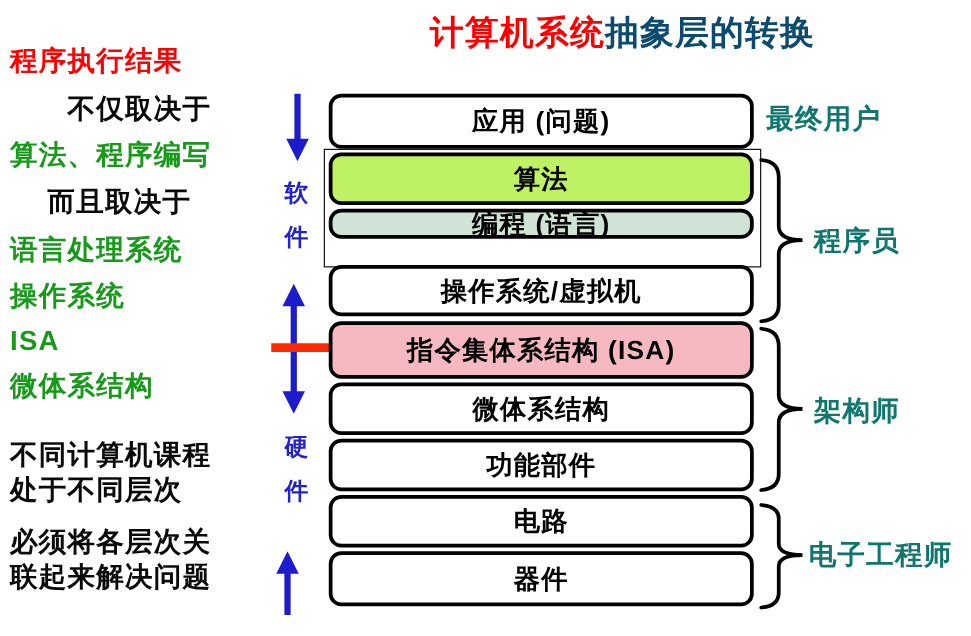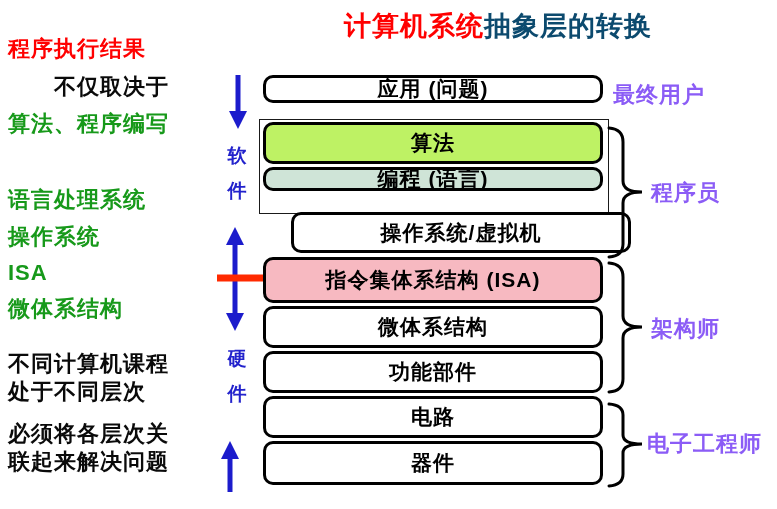--- a/index.html
+++ b/index.html
@@ -26,53 +26,54 @@
   #sw-label{top:138px;}
   #hw-label{top:341px;}
   #mid-arrows{position:absolute;left:200px;top:60px;}
   
   .layer{
     position:absolute;left:263px;width:340px;box-sizing:border-box;
     border:3px solid #000;border-radius:10px;background:#fff;
     display:flex;align-items:center;justify-content:center;
     font-size:21px;font-weight:bold;color:#000;letter-spacing:1px;white-space:nowrap;
   }
-  .l0{top:75px;height:28px;text-align:right;}
+  .l0{top:75px;height:44px;text-align:right;}
   .l1{top:122px;height:42px;background:#bef264;}
   .l2{top:167px;height:24px;background:#cfe4d7;}
-  .l3{top:212px;height:41px;margin-left:28px;}
+  .l3{top:212px;height:41px;}
   .l4{top:257px;height:46px;background:#f7b9c1;}
   .l5{top:306px;height:42px;}
   .l6{top:351px;height:42px;font-family:Liberation Serif, serif;}
   .l7{top:396px;height:42px;}
   .l8{top:441px;height:44px;}
   #green-outline{
     position:absolute;left:259px;top:119px;width:348px;height:93px;
     border:1.5px solid #1a1a1a;background:transparent;pointer-events:none;
   }
   
-  .role{position:absolute;font-size:22px;font-weight:bold;color:#8b5cf6;white-space:nowrap;letter-spacing:1px;}
+  .role{position:absolute;font-size:22px;font-weight:bold;color:#0f766e;white-space:nowrap;letter-spacing:1px;}
   .r0{left:613px;top:80px;}
   .r1{left:651px;top:178px;}
   .r2{left:651px;top:314px;font-family:Liberation Serif, serif;}
   .r3{left:647px;top:429px;}
   #braces{position:absolute;left:600px;top:120px;}
 </style>
 </head>
 <body>
 
 <div id="stage">
 
   <div class="title">
     <span class="hl">计算机系统</span><span class="rest">抽象层的转换</span>
   </div>
 
   <div class="note n1 c-red">程序执行结果</div>
   <div class="note n2 c-black">不仅取决于</div>
   <div class="note n3 c-green">算法、程序编写</div>
+  <div class="note n4 c-black">而且取决于</div>
   <div class="note n5 c-green">语言处理系统</div>
   <div class="note n6 c-green">操作系统</div>
   <div class="note n7 c-green">ISA</div>
   <div class="note n8 c-green">微体系结构</div>
   <div class="note n9 c-black">不同计算机课程</div>
   <div class="note n10 c-black">处于不同层次</div>
   <div class="note n11 c-black">必须将各层次关</div>
   <div class="note n12 c-black">联起来解决问题</div>
 
   <svg id="mid-arrows" width="80" height="445" viewBox="200 60 80 445">

